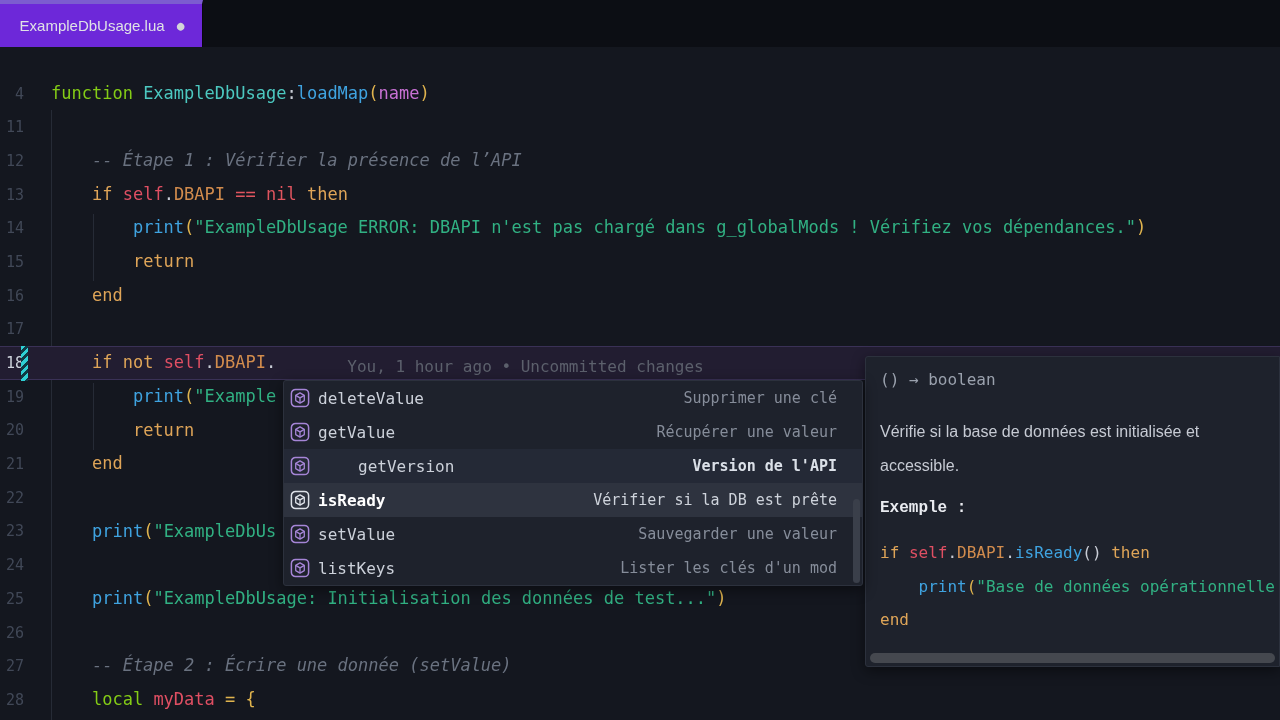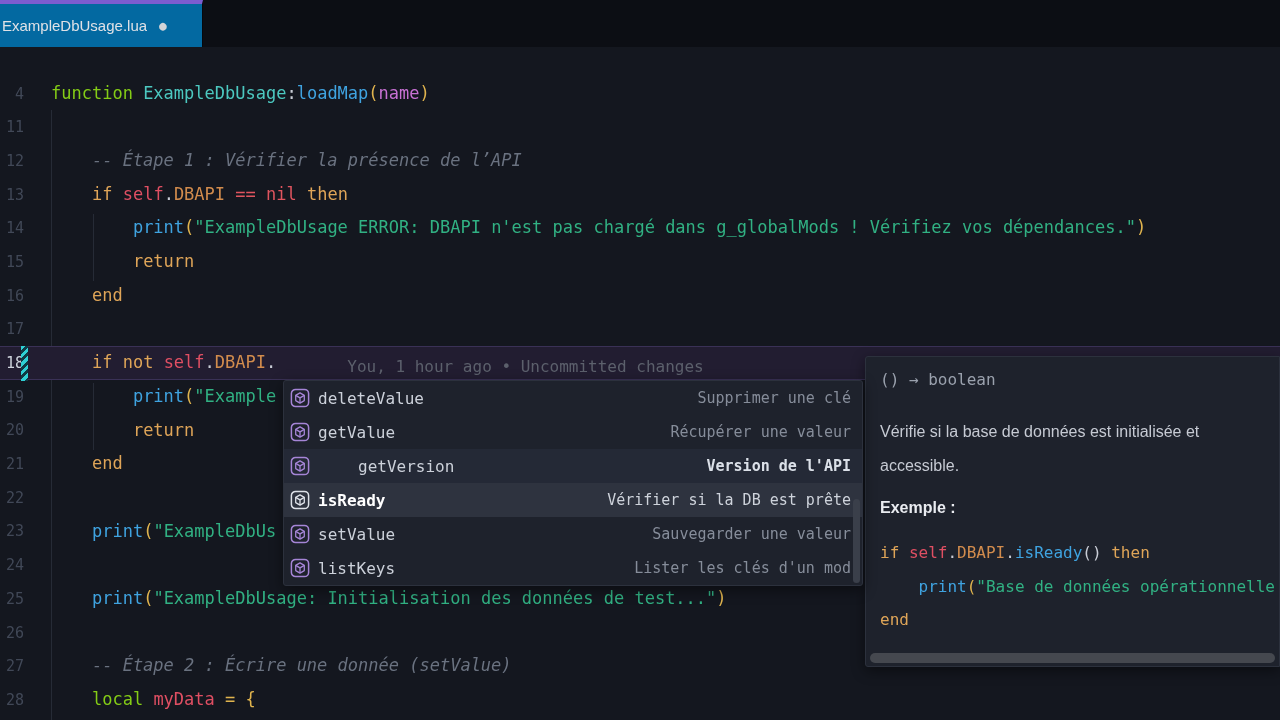--- a/index.html
+++ b/index.html
@@ -1,23 +1,23 @@
 <!DOCTYPE html>
 <html><head>
 <meta charset="utf-8">
 <style>
   html,body{margin:0;padding:0;background:#0c0e14;}
   #screen{position:relative;width:1280px;height:720px;overflow:hidden;
           background:#14171f;font-family:"DejaVu Sans Mono",monospace;}
 
   
   #tabbar{position:absolute;left:0;top:0;width:1280px;height:47px;background:#0c0e14;}
-  #active-tab{position:absolute;left:0;top:0;width:203px;height:47px;background:#0369a1;
+  #active-tab{position:absolute;left:0;top:0;width:203px;height:47px;background:#6d28d9;
               border-top:4px solid #7c5cd0;border-right:1px solid #07080c;
-              display:flex;align-items:center;box-sizing:border-box;}
+              display:flex;align-items:center;box-sizing:border-box;justify-content:center;}
   #tab-label{color:#dfe1e6;font-size:15px;font-family:"Liberation Sans",sans-serif;
              padding-left:2px;white-space:nowrap;overflow:hidden;}
   #tab-dot{color:#d2d4d8;font-size:13px;margin-left:12px;}
 
   
   #editor{position:absolute;left:0;top:47px;width:1280px;height:673px;}
   #rows{position:absolute;left:0;top:29.7px;width:1280px;}
   .row{position:relative;height:33.7px;display:flex;align-items:center;width:1280px;}
   .row.current{background:#221d31;border-top:1px solid #3a3156;border-bottom:1px solid #3a3156;
                box-sizing:border-box;}
@@ -35,21 +35,21 @@
   
   .s-kw{color:#dfa558}.s-kw2{color:#84cc16}.s-cls{color:#4cc8c0}.s-fn{color:#3fa3e0}
   .s-par{color:#c871d4}.s-self{color:#e04f63}.s-prop{color:#d28c4d}.s-op{color:#e0555f}
   .s-str{color:#31b183}.s-br{color:#e0b44e}.s-com{color:#6a7280;font-style:italic}
   .s-pln{color:#c9cdd6}
 
   
   #suggest{position:absolute;left:283px;top:380px;width:580px;background:#1e222c;
            border:1px solid #2c313d;border-radius:3px;box-sizing:border-box;
            box-shadow:0 4px 14px rgba(0,0,0,.45);z-index:5;overflow:hidden;}
-  .sg-item{height:34px;display:flex;align-items:center;padding:0 11px 0 6px;box-sizing:border-box;}
+  .sg-item{height:34px;display:flex;align-items:center;padding:0 25px 0 6px;box-sizing:border-box;}
   .sg-item.highlight{background:#242936;gap:40px;}
   .sg-item.selected{background:#2e333f;}
   .sg-icon{width:20px;height:20px;flex:none;color:#a585d6;}
   .sg-item.selected .sg-icon{color:#dde1e8;}
   .sg-label{color:#ccd1da;font-size:16px;margin-left:8px;white-space:pre;}
   .sg-item.selected .sg-label{color:#ffffff;font-weight:bold;}
   .sg-desc{margin-left:auto;color:#868d9a;font-size:15px;white-space:pre;}
   .sg-item.highlight .sg-desc{color:#dbe0e8;font-weight:bold;}
   .sg-item.selected .sg-desc{color:#ced3db;}
   #sg-vscroll{position:absolute;right:2px;top:118px;width:7px;height:84px;
@@ -57,21 +57,21 @@
 
   
   #docs{position:absolute;left:865px;top:356px;width:415px;height:311px;background:#1e222c;
         border:1px solid #2c313d;border-radius:3px 0 0 3px;box-sizing:border-box;
         box-shadow:0 4px 14px rgba(0,0,0,.45);z-index:4;overflow:hidden;}
   #docs-inner{padding:13px 16px 0 14px;}
   #docs-sig{color:#9aa1ad;font-size:16px;margin-bottom:26px;white-space:pre;}
   #docs-desc{color:#c6cad3;font-size:16px;line-height:34px;
              font-family:"Liberation Sans",sans-serif;margin-bottom:16px;}
   #docs-ex{color:#e9ebf0;font-size:16px;font-weight:bold;
-           font-family:Liberation Sans, sans-serif;margin-bottom:19px;}
+           font-family:Liberation Mono, monospace;margin-bottom:19px;}
   .docs-code-line{white-space:pre;font-size:16px;line-height:33.5px;}
   #docs-hscroll{position:absolute;left:4px;right:4px;bottom:3px;height:10px;
                 background:#45484f;border-radius:5px;}
 </style>
 </head>
 <body>
 
 <div id="screen">
 
   <div id="tabbar">

